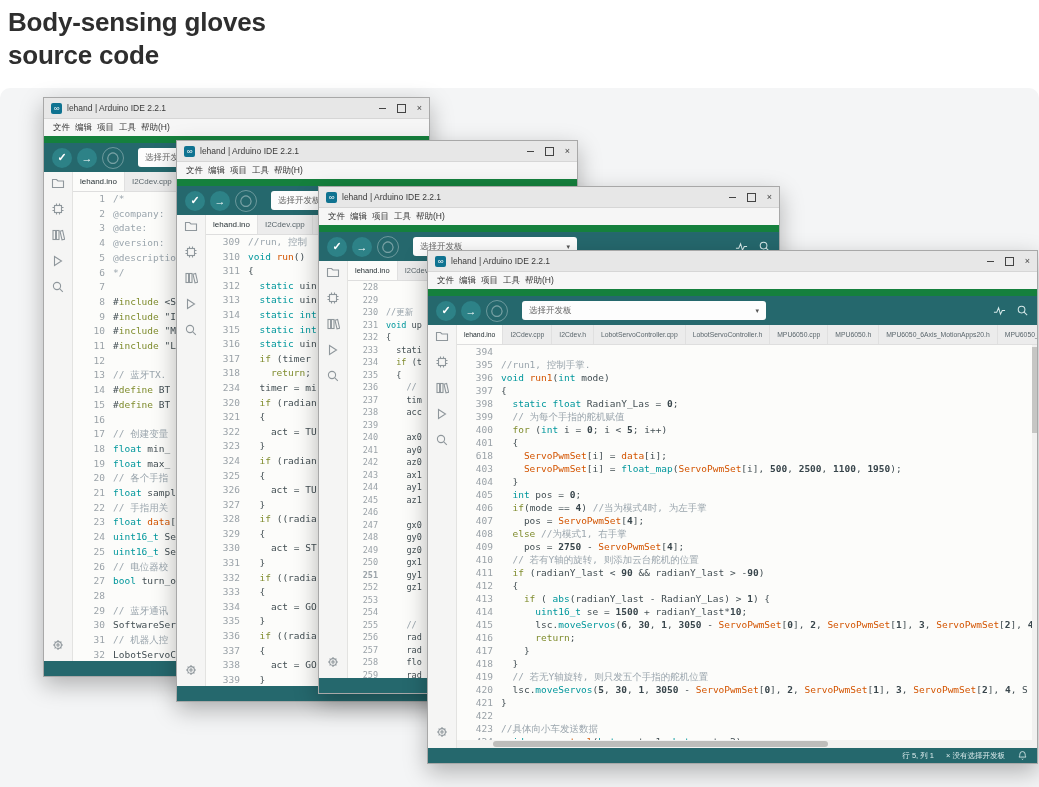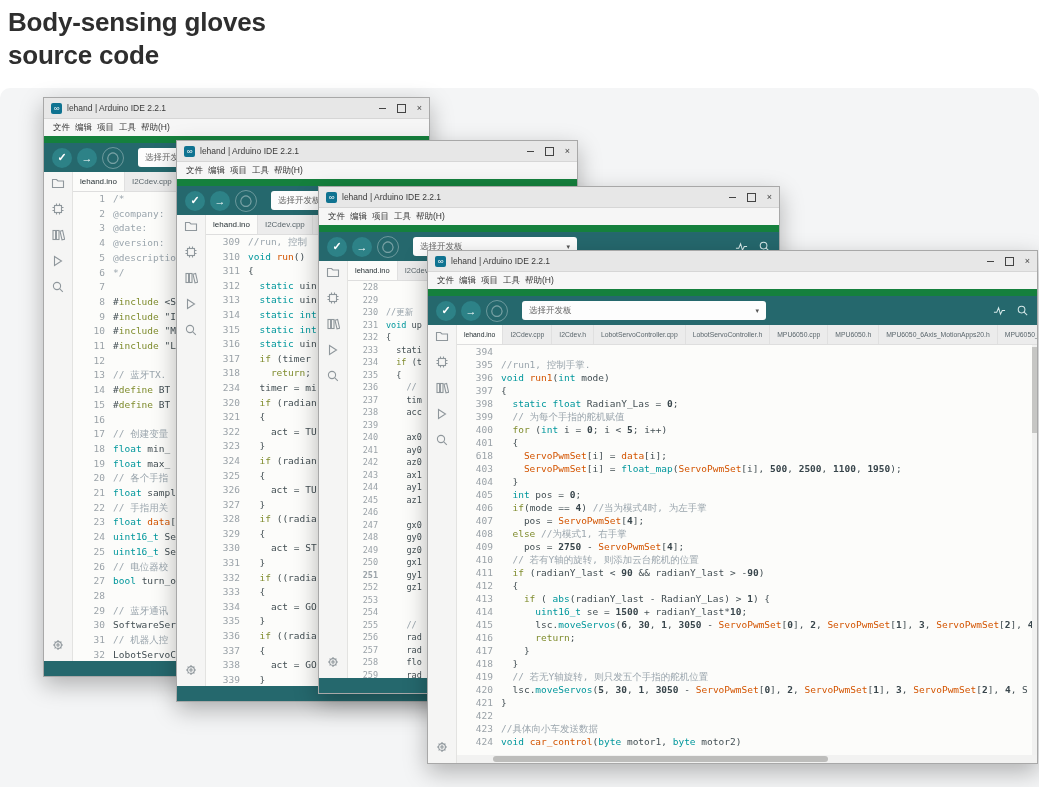--- a/index.html
+++ b/index.html
@@ -506,14 +506,22 @@
             <div class="code-line"><span class="ln" style="width: 36px;">424</span><span class="lc"><span class="tk-type">void</span><span> </span><span class="tk-orange">car_control</span><span>(</span><span class="tk-type">byte</span><span> </span><span>motor1</span><span>,</span><span> </span><span class="tk-type">byte</span><span> </span><span>motor2</span><span>)</span></span></div>
             <div class="vscroll">
               <div class="vthumb"></div>
             </div>
           </div>
           <div class="hscroll">
             <div class="hthumb" style="left: 36px; width: 335px;"></div>
           </div>
         </div>
       </div>
+      <div class="statusbar" style="background: rgb(37, 104, 109);">
+        <span>行 5, 列 1</span>
+        <span>× 没有选择开发板</span>
+        <svg width="11" height="11" viewBox="0 0 14 14">
+          <path d="M7 2a3.4 3.4 0 0 1 3.4 3.4c0 2.8 1.1 3.6 1.1 3.6H2.5s1.1-.8 1.1-3.6A3.4 3.4 0 0 1 7 2z" fill="none" stroke="#d8eaea" stroke-width="1.1"></path>
+          <path d="M5.9 11.2a1.2 1.2 0 0 0 2.2 0" fill="none" stroke="#d8eaea" stroke-width="1.1"></path>
+        </svg>
+      </div>
     </div>
   </div>
 
 </body></html>

